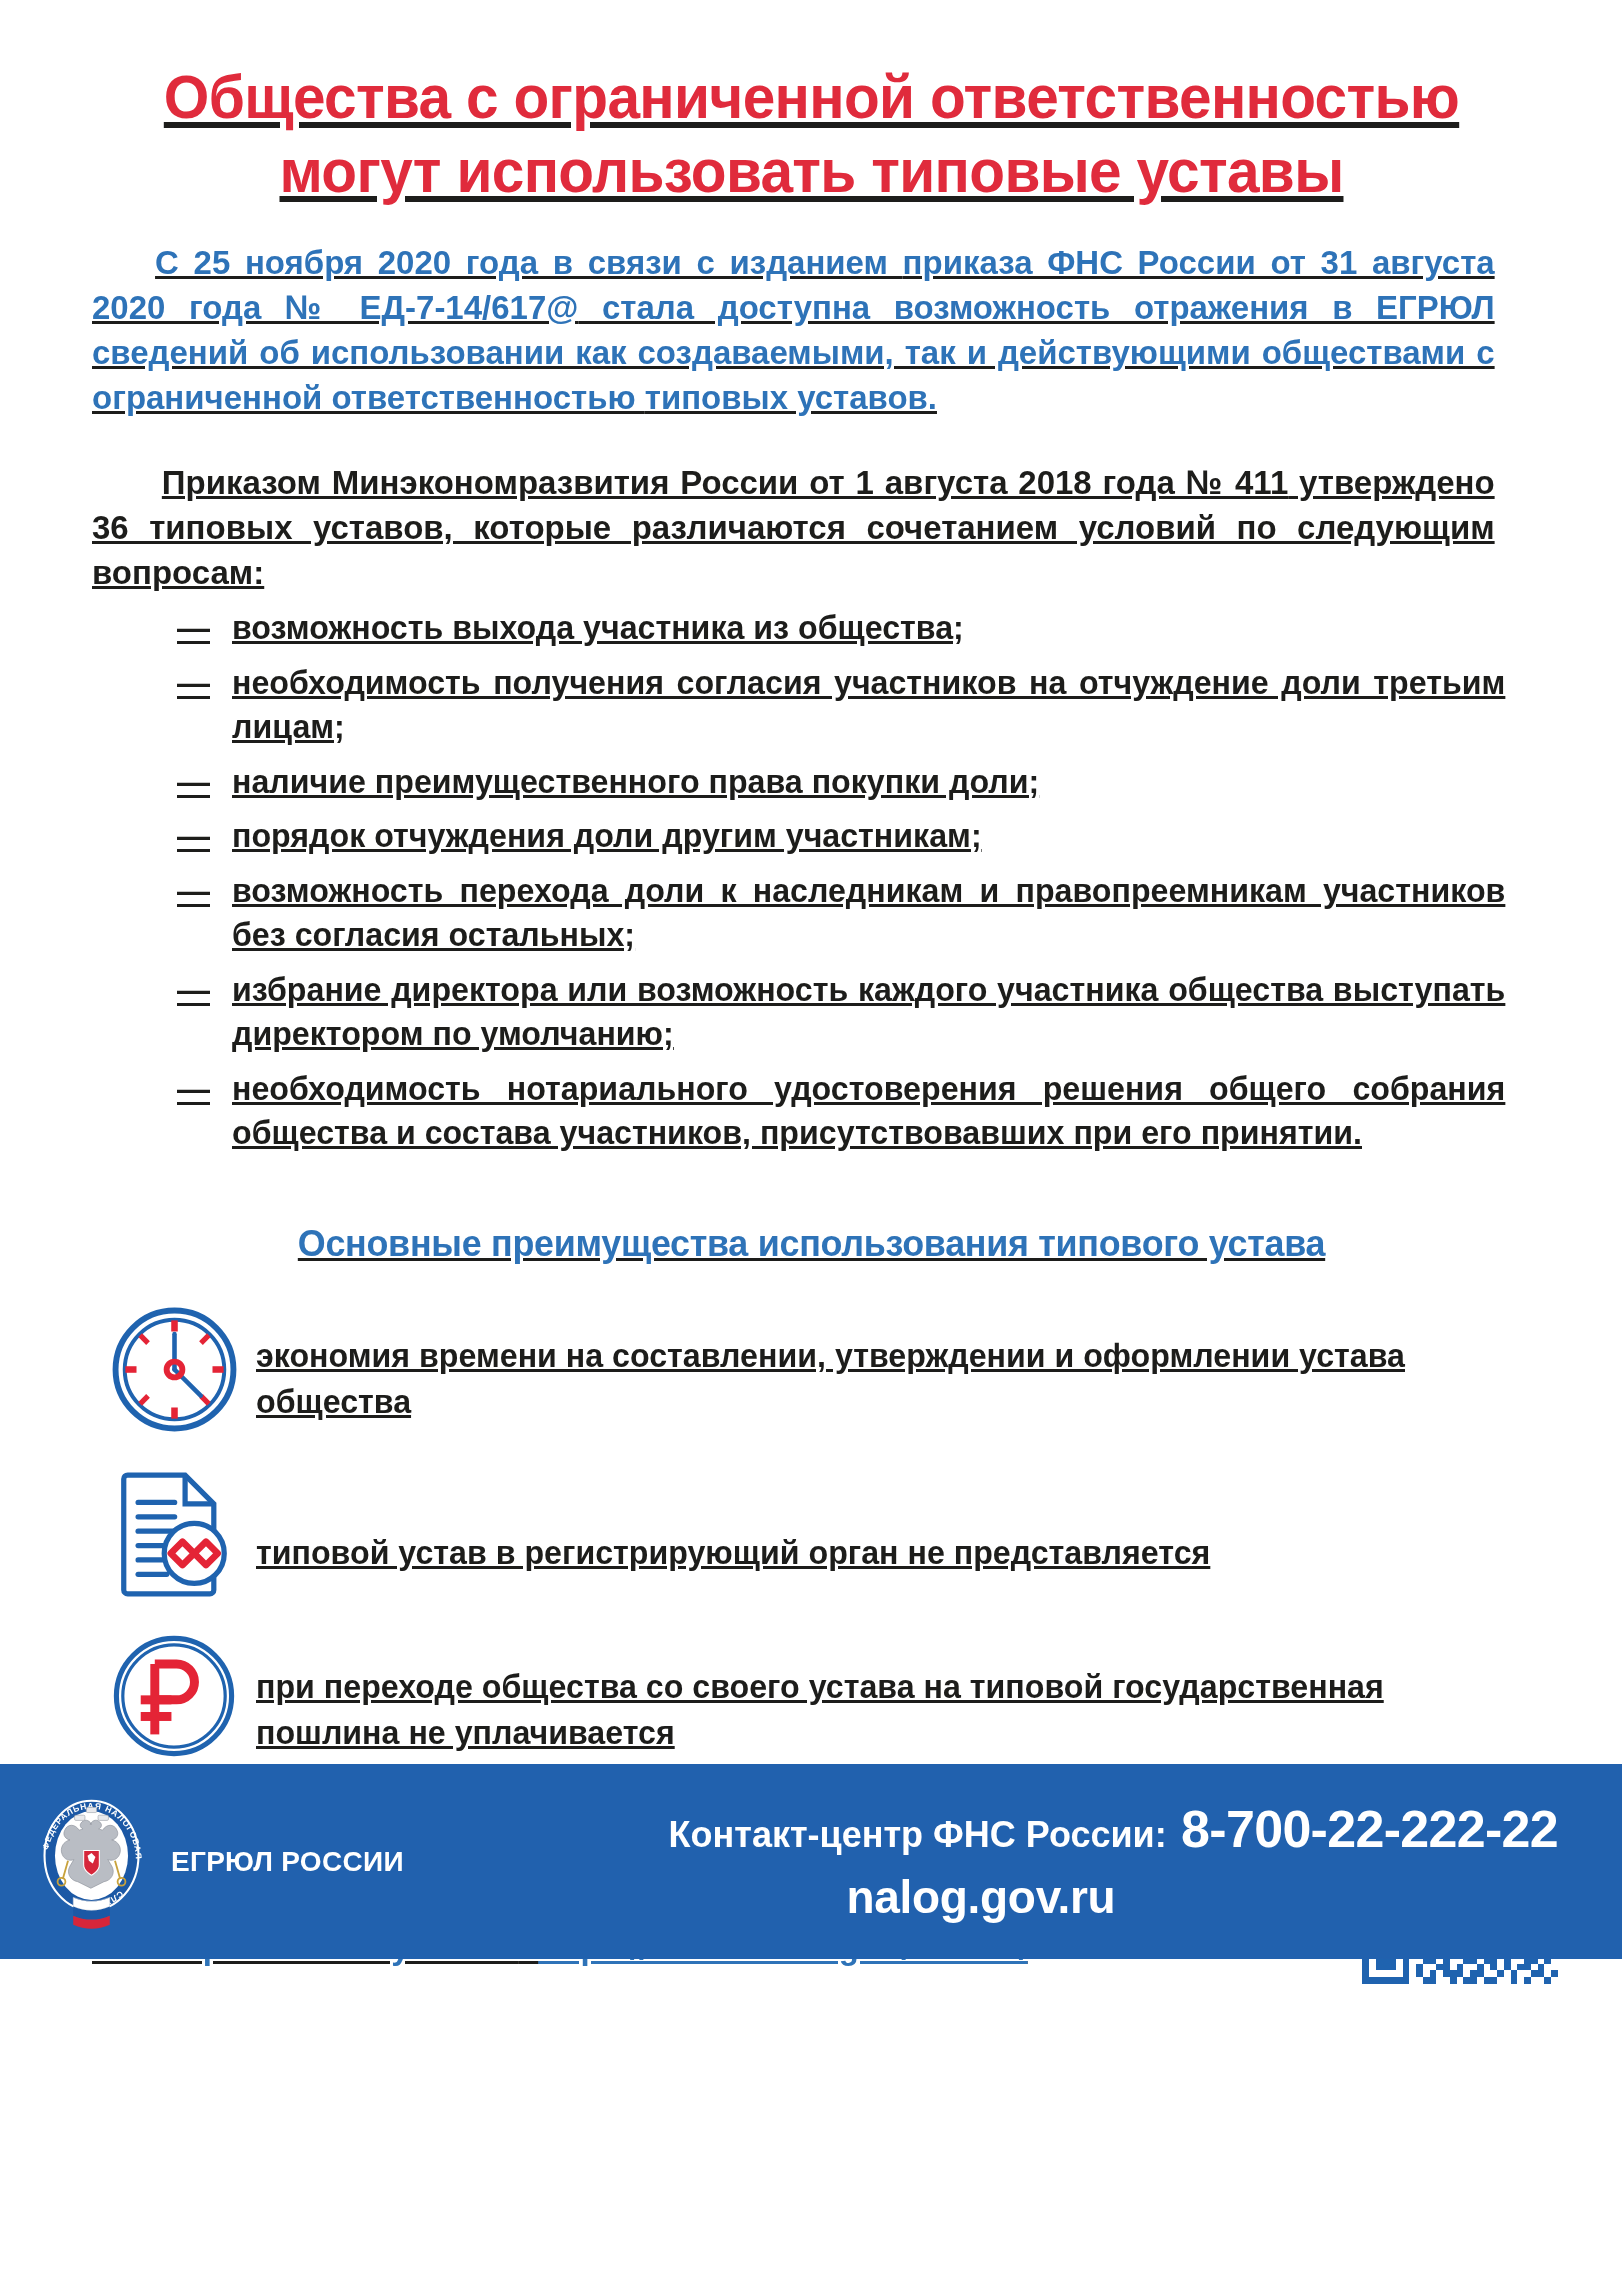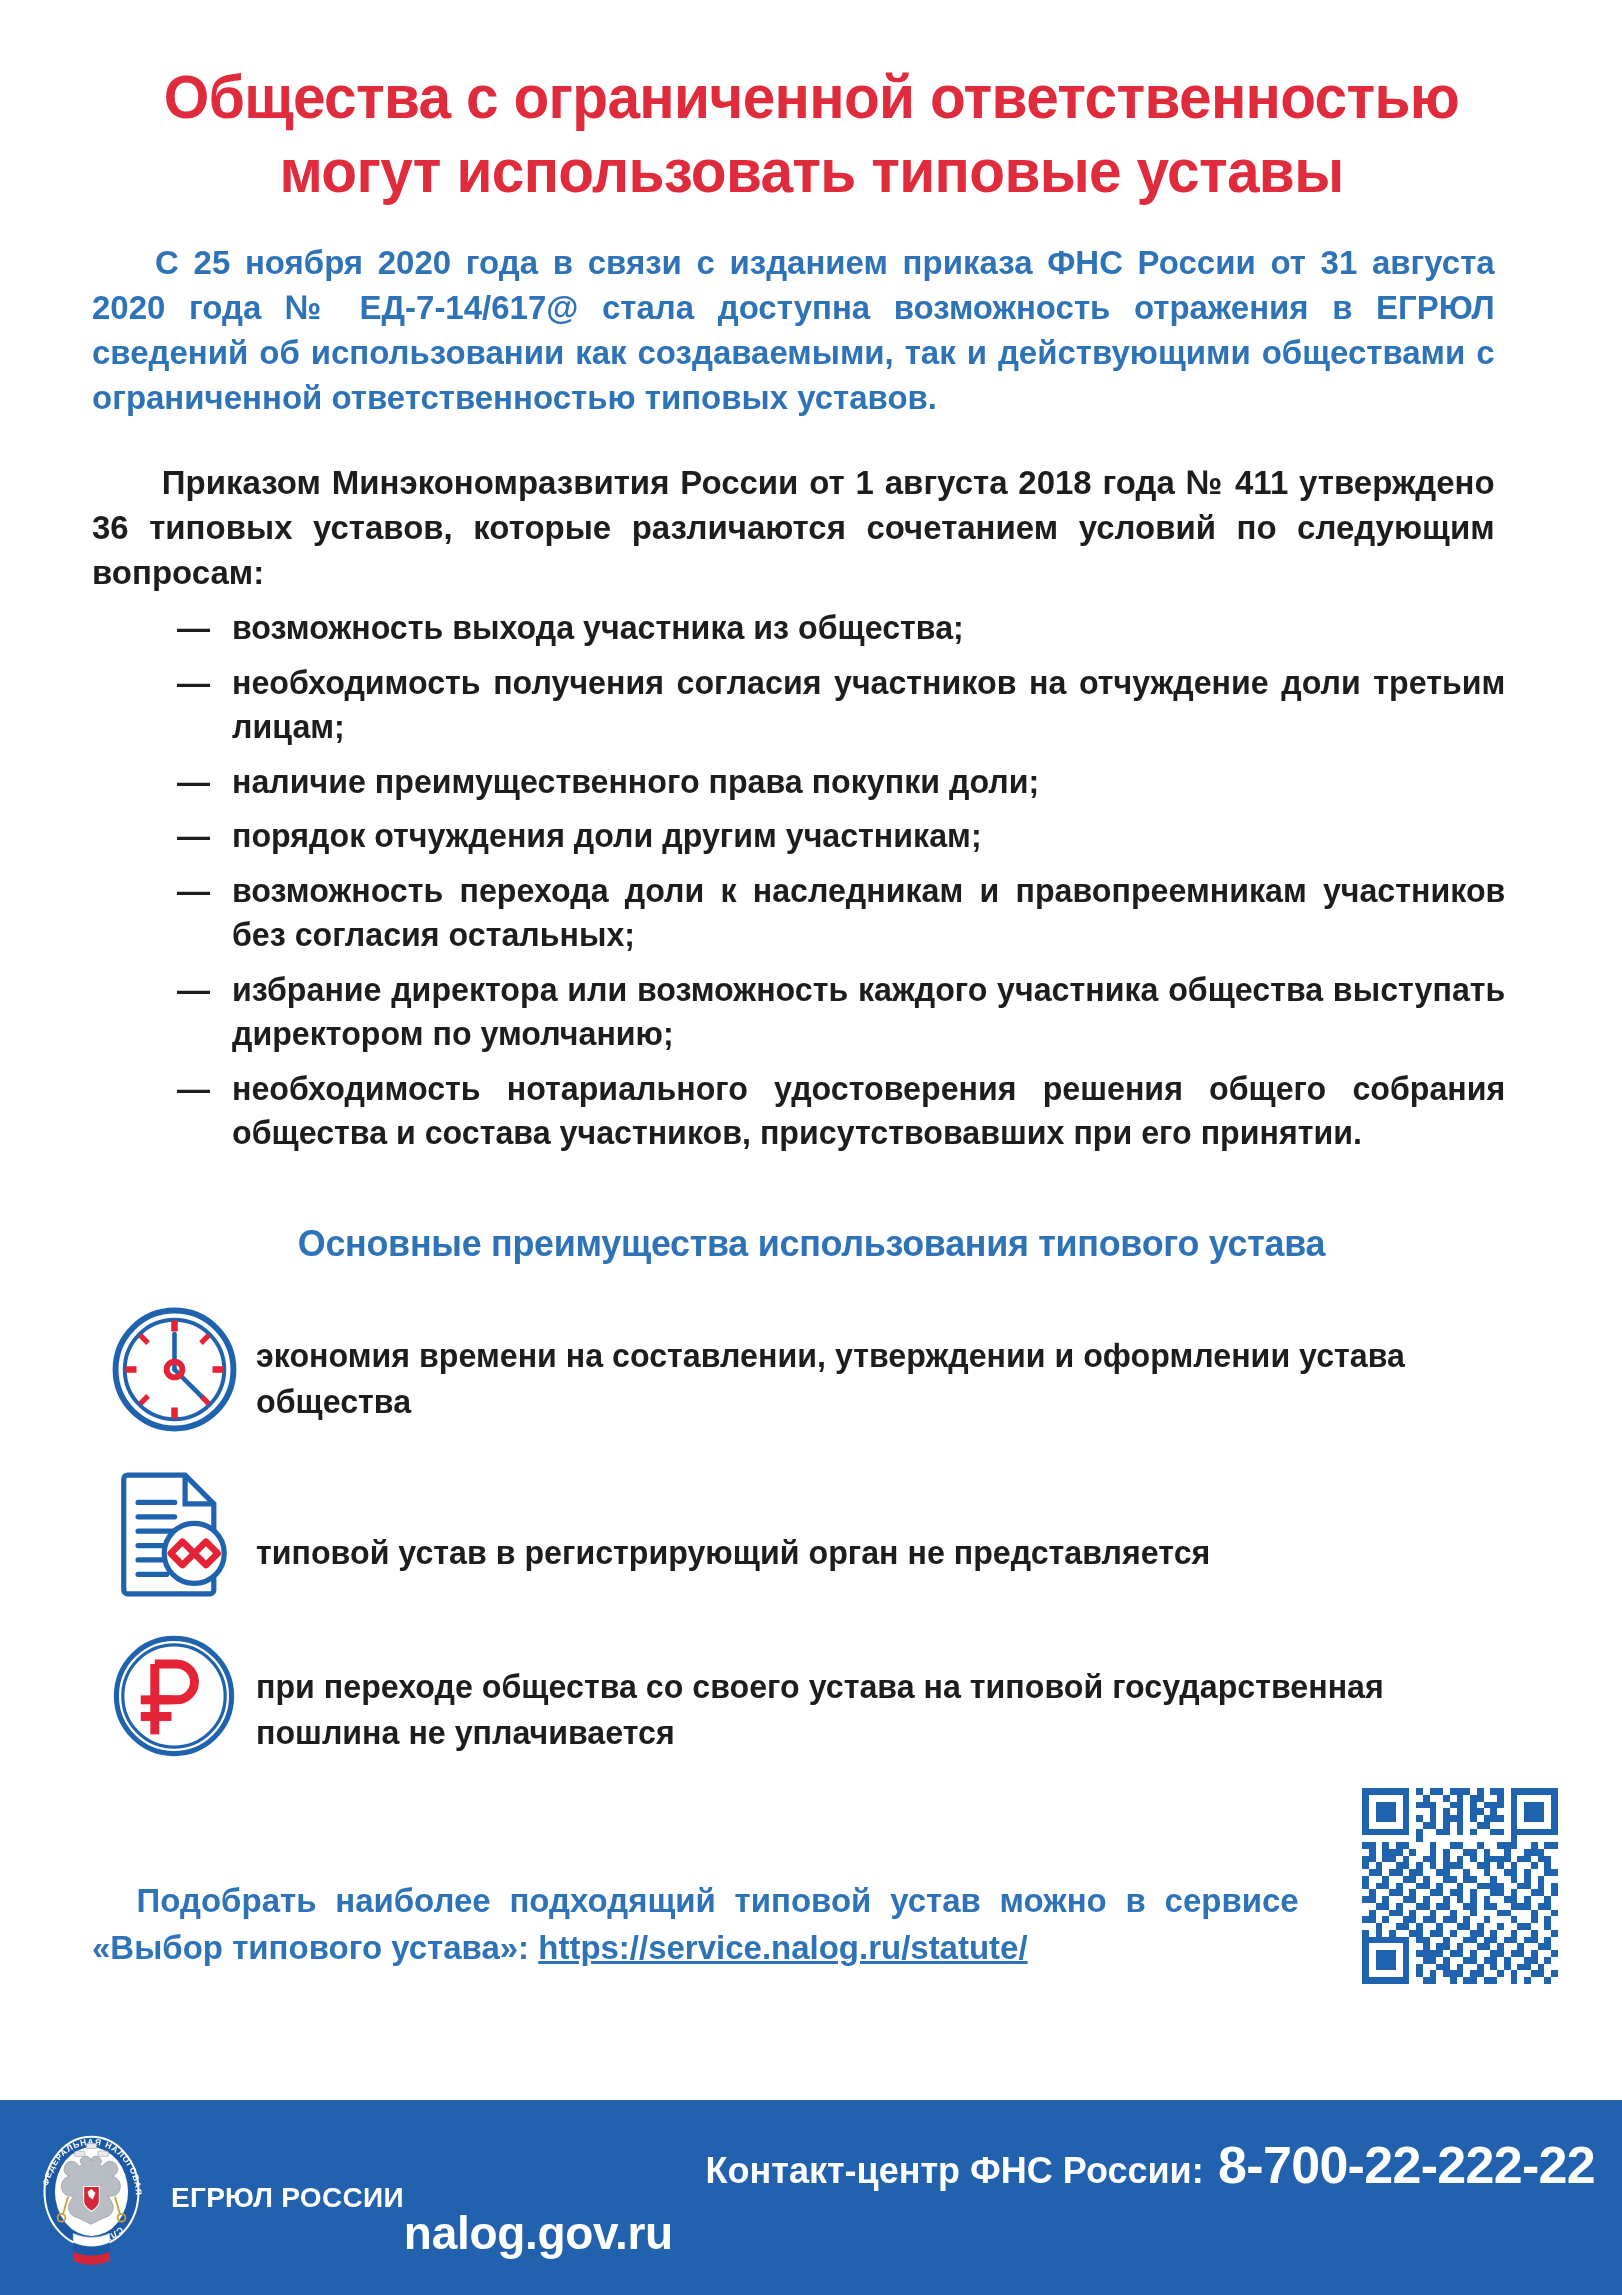--- a/index.html
+++ b/index.html
@@ -5,21 +5,21 @@
   * { margin:0; padding:0; box-sizing:border-box; }
   html,body { width:1623px; height:2295px; }
   body {
     background:#ffffff;
     font-family:"Liberation Sans", sans-serif;
     color:#1d1d1b;
     position:relative;
     overflow:hidden;
   }
 
-  .page { position:relative; width:1623px; height:2295px; }
+  .page { position:relative; width:1623px; height:1959px;text-decoration:underline; }
 
   
   .title-block {
     padding:60px 98px 0 98px;
     text-align:center;
   }
   .title-line {
     color:#E02B3C;
     font-weight:bold;
     font-size:61px;
@@ -178,22 +178,22 @@
   .footer-org {
     margin-left:22px;
     color:#ffffff;
     font-weight:bold;
     font-size:28px;
     line-height:1.42;
     letter-spacing:0.3px;
   }
   .footer-right {
     flex:1;
-    text-align:left;
-    padding-right:28px;
+    text-align:center;
+    padding-right:65px;
     color:#ffffff;
   }
   .contact-line {
     font-weight:bold;
     white-space:nowrap;
     display:flex;
     justify-content:flex-end;
     align-items:baseline;
     gap:14.4px;
   }

